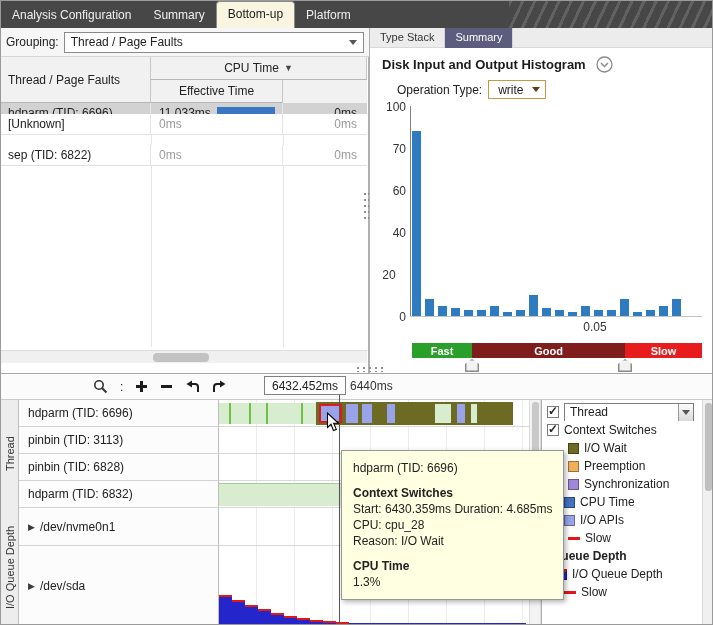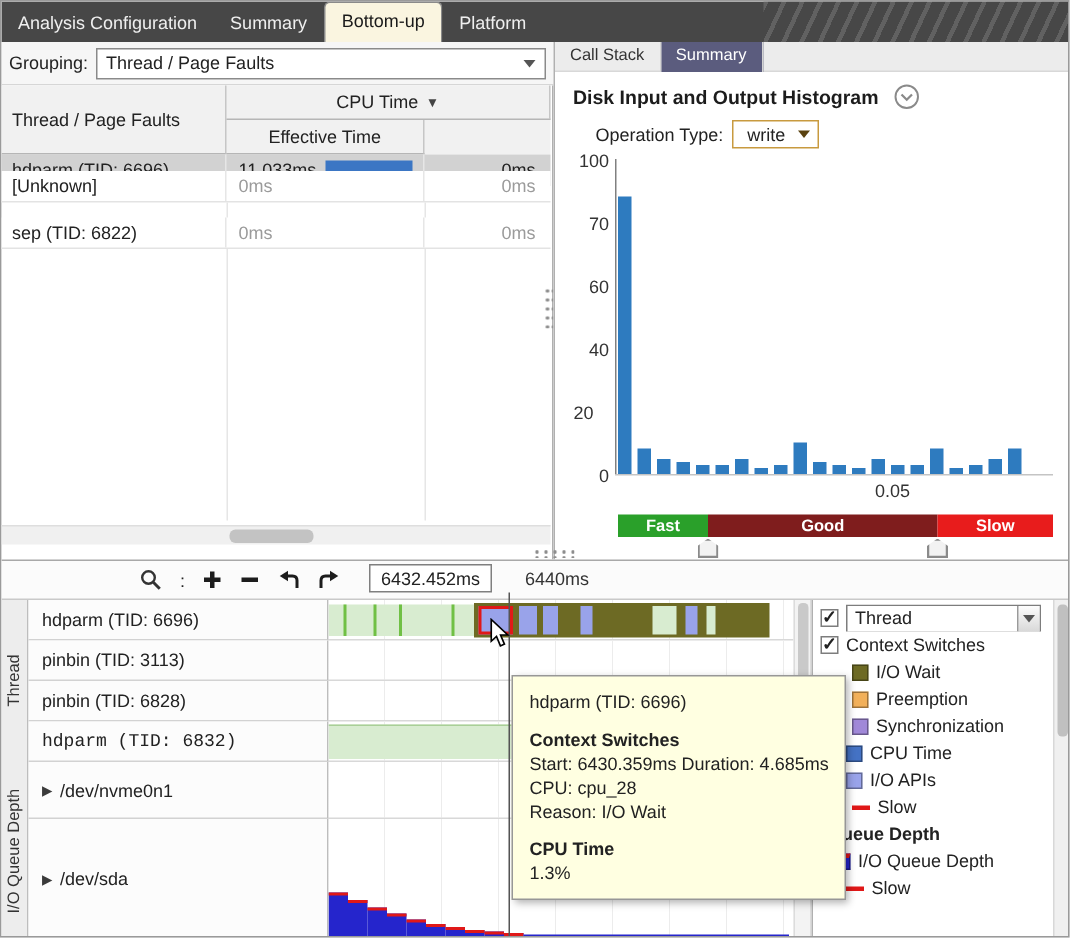--- a/index.html
+++ b/index.html
@@ -81,21 +81,21 @@
               clip-path:polygon(50% 0,100% 38%,100% 100%,0 100%,0 38%);
               box-shadow:inset 0 0 0 1.5px #8a8a8a; }
 
   
   .bottom { position:absolute; left:0; top:372px; width:713px; height:253px; background:#fff;
             border-top:1px solid #a8a8a8; }
   .tl-toolbar { position:absolute; left:0; top:0; width:713px; height:26px; background:#fbfbfb;
             border-bottom:1px solid #c9c9c9; }
   .tb-icons { position:absolute; left:92px; top:0; height:25px; display:flex; align-items:center; gap:12px; }
   .tb-icon { display:flex; align-items:center; }
-  .ruler-label { position:absolute; left:245px; top:2px; height:19px; padding:2px 7px; background:#fff;
+  .ruler-label { position:absolute; left:263px; top:2px; height:19px; padding:2px 7px; background:#fff;
             border:1px solid #7f7f7f; z-index:6; white-space:nowrap; }
   .ruler-tick { position:absolute; left:349px; top:5px; color:#333; }
   .time-marker { position:absolute; left:338px; top:21px; width:1px; height:231px; background:#555; z-index:5; }
 
   .tl-body { position:absolute; left:0; top:26px; width:713px; height:227px; }
   .tl-groupcol { position:absolute; left:0; top:0; width:18px; height:227px; background:#ededed;
             border-right:1px solid #bdbdbd; }
   .group-label { position:absolute; left:0; width:17px; display:flex; align-items:center; justify-content:center;
             writing-mode:vertical-rl; transform:rotate(180deg); font-size:11px; color:#333;
             border-top:1px solid #c9c9c9; }
@@ -201,21 +201,21 @@
     <div class="grid-hscroll">
       <div class="thumb"></div>
     </div>
   </div>
 
   <div class="dots-v"></div>
   <div class="dots-h"></div>
 
   <div class="right-panel">
     <div class="rp-tabs">
-      <div class="rp-tab">Call Stack</div>
+      <div class="rp-tab">Type Stack</div>
       <div class="rp-tab active" style="background: rgb(91, 92, 126);">Summary</div>
     </div>
 
     <div class="rp-title-row">
       <span class="rp-title">Disk Input and Output Histogram</span>
       <svg width="17" height="17">
         <circle cx="8.5" cy="8.5" r="7.5" fill="none" stroke="#8a8a8a" stroke-width="1.3"></circle>
         <polyline points="5,7 8.5,10.5 12,7" fill="none" stroke="#8a8a8a" stroke-width="1.5"></polyline>
       </svg>
     </div>
@@ -313,21 +313,21 @@
     <div class="tl-body">
 
       <div class="tl-groupcol">
         <div class="group-label gl-thread">Thread</div>
         <div class="group-label gl-ioqd">I/O Queue Depth</div>
       </div>
 
       <div class="tl-label" style="top:0;height:27px;">hdparm (TID: 6696)</div>
       <div class="tl-label" style="top:27px;height:27px;">pinbin (TID: 3113)</div>
       <div class="tl-label" style="top:54px;height:27px;">pinbin (TID: 6828)</div>
-      <div class="tl-label" style="top:81px;height:27px;font-family:Liberation Mono, monospace;">hdparm (TID: 6832)</div>
+      <div class="tl-label" style="top:81px;height:27px;">hdparm (TID: 6832)</div>
       <div class="tl-label" style="top:108px;height:38px;">
         <span class="expander">▶</span>
         <span>/dev/nvme0n1</span>
       </div>
       <div class="tl-label" style="top:146px;height:81px;">
         <span class="expander">▶</span>
         <span>/dev/sda</span>
       </div>
 
       <div class="tl-chart" style="top:0;height:27px;">

